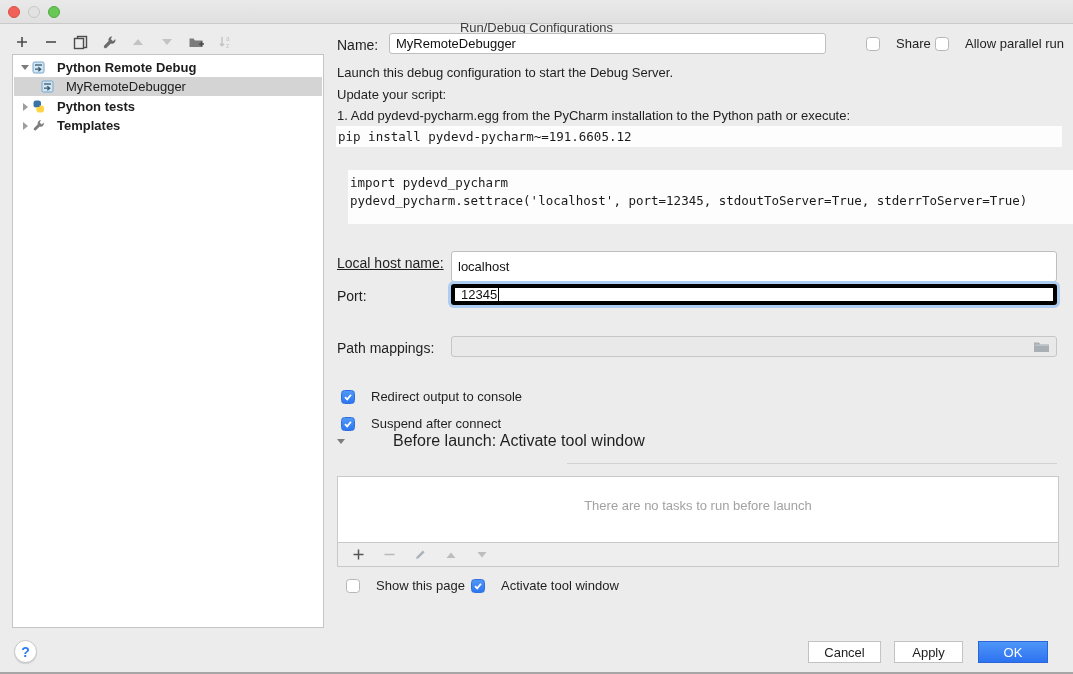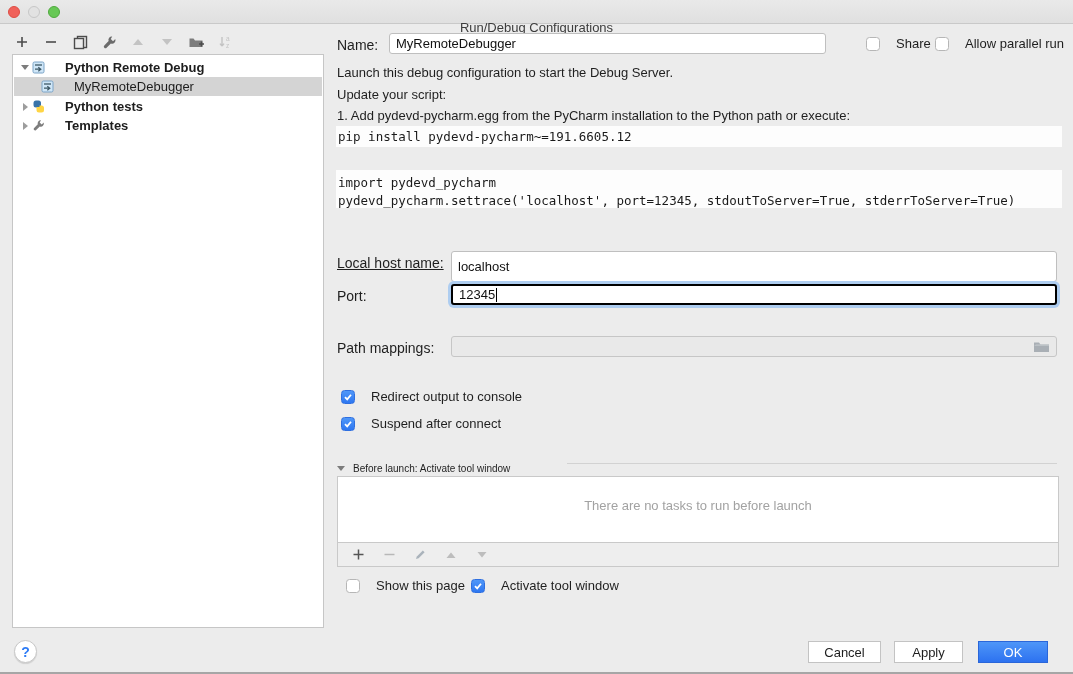--- a/index.html
+++ b/index.html
@@ -29,34 +29,34 @@
   .lp-toolbar { position:absolute; left:12px; top:30px; height:24px; display:flex; align-items:center; gap:9px; }
   .tbi { width:20px; height:20px; display:flex; align-items:center; justify-content:center; }
 
   
   .tree-panel {
     position:absolute; left:12px; top:54px; width:312px; height:574px;
     background:#ffffff; border:1px solid #c6c6c6;
   }
   .tree-row { position:absolute; left:1px; right:1px; height:19px; display:flex; align-items:center; font-size:13px; color:#1d1d1d; }
   .tree-row.selected { background:#d4d4d4; }
-  .tree-row .lbl { margin-left:20px; white-space:nowrap; }
+  .tree-row .lbl { margin-left:12px; white-space:nowrap; }
   .tree-row .lbl.b { font-weight:bold; }
   .twisty { width:14px; display:flex; justify-content:center; }
   .tw-down { width:0; height:0; border-left:4.5px solid transparent; border-right:4.5px solid transparent; border-top:5.5px solid #7c7c7c; }
   .tw-right { width:0; height:0; border-top:4.5px solid transparent; border-bottom:4.5px solid transparent; border-left:5.5px solid #9d9d9d; }
   .ticon { width:13px; height:13px; display:flex; }
 
   
   .flabel { position:absolute; font-size:14px; color:#1f1f1f; white-space:nowrap; }
   .field {
     position:absolute; background:#ffffff; border:1px solid #bfbfbf; border-radius:3px;
     font-size:13px; color:#111; padding:2px 6px; display:flex; align-items:center; overflow:hidden;
   }
-  .field.focused { border:2px solid #000000; box-shadow:0 0 0 3px #aecdf0; }
+  .field.focused { border:4px solid #000000; box-shadow:0 0 0 3px #aecdf0; }
   .field.disabled { background:#e9e9e9; border:1px solid #c6c6c6; justify-content:space-between; }
   .caret { width:1px; height:14px; background:#000; margin-left:1px; }
 
   .itext { position:absolute; font-size:13px; color:#1f1f1f; white-space:nowrap; }
   .codestrip {
     position:absolute; left:336px; width:726px; background:#fdfdfd;
     font-family:"DejaVu Sans Mono", monospace; font-size:12.5px; color:#1a1a1a;
     padding:2px 2px; white-space:pre; line-height:18px;
   }
 
@@ -64,21 +64,21 @@
   .cbrow { position:absolute; display:flex; align-items:center; gap:16px; font-size:13px; color:#1f1f1f; }
   .cb {
     width:14px; height:14px; border:1px solid #b6b6b6; border-radius:3.5px; background:#ffffff;
     display:flex; align-items:center; justify-content:center; flex:0 0 auto;
   }
   .cb svg { display:none; }
   .cb.checked { background:linear-gradient(#4f97f8,#2e77f1); border:1px solid #2e6fe0; }
   .cb.checked svg { display:block; }
 
   
-  .bl-header { position:absolute; left:337px; top:463px; display:flex; align-items:center; font-size:10px; color:#1f1f1f; }
+  .bl-header { position:absolute; left:337px; top:432px; display:flex; align-items:center; font-size:16px; color:#1f1f1f;gap:40px; }
   .bl-rule { position:absolute; top:463px; height:1px; background:#d2d2d2; }
   .bl-panel { position:absolute; left:337px; top:476px; width:722px; height:67px; background:#ffffff; border:1px solid #c9c9c9; }
   .bl-empty { position:absolute; left:0; right:0; top:21px; text-align:center; font-size:13px; color:#a2a2a2; }
   .bl-toolbar {
     position:absolute; left:337px; top:543px; width:722px; height:24px; background:#eeeeee;
     border:1px solid #c9c9c9; border-top:none; display:flex; align-items:center; gap:11px; padding-left:10px;
   }
 
   
   .help-btn {
@@ -217,21 +217,21 @@
     <span class="cb">
       
     </span>
     <span>Allow parallel run</span>
   </div>
 
   <div class="itext" style="left:337px; top:65px;">Launch this debug configuration to start the Debug Server.</div>
   <div class="itext" style="left:337px; top:87px;">Update your script:</div>
   <div class="itext" style="left:337px; top:108px;">1. Add pydevd-pycharm.egg from the PyCharm installation to the Python path or execute:</div>
   <div class="codestrip" style="top:126px; height:21px;">pip install pydevd-pycharm~=191.6605.12</div>
-  <div class="codestrip" style="top:170px; height:38px; padding-top:4px;"><span>import pydevd_pycharm</span>
+  <div class="codestrip" style="top:170px; height:54px; padding-top:4px;margin-left:12px;"><span>import pydevd_pycharm</span>
 <span>pydevd_pycharm.settrace('localhost', port=12345, stdoutToServer=True, stderrToServer=True)</span></div>
 
   <div class="flabel" style="left:337px; top:255px;text-decoration:underline;">Local host name:</div>
   <div class="field" style="left:451px; top:251px; width:606px; height:31px;">
     <span>localhost</span>
   </div>
 
   <div class="flabel" style="left:337px; top:288px;">Port:</div>
   <div class="field focused" style="left:451px; top:284px; width:606px; height:21px;">
     <span>12345</span>

